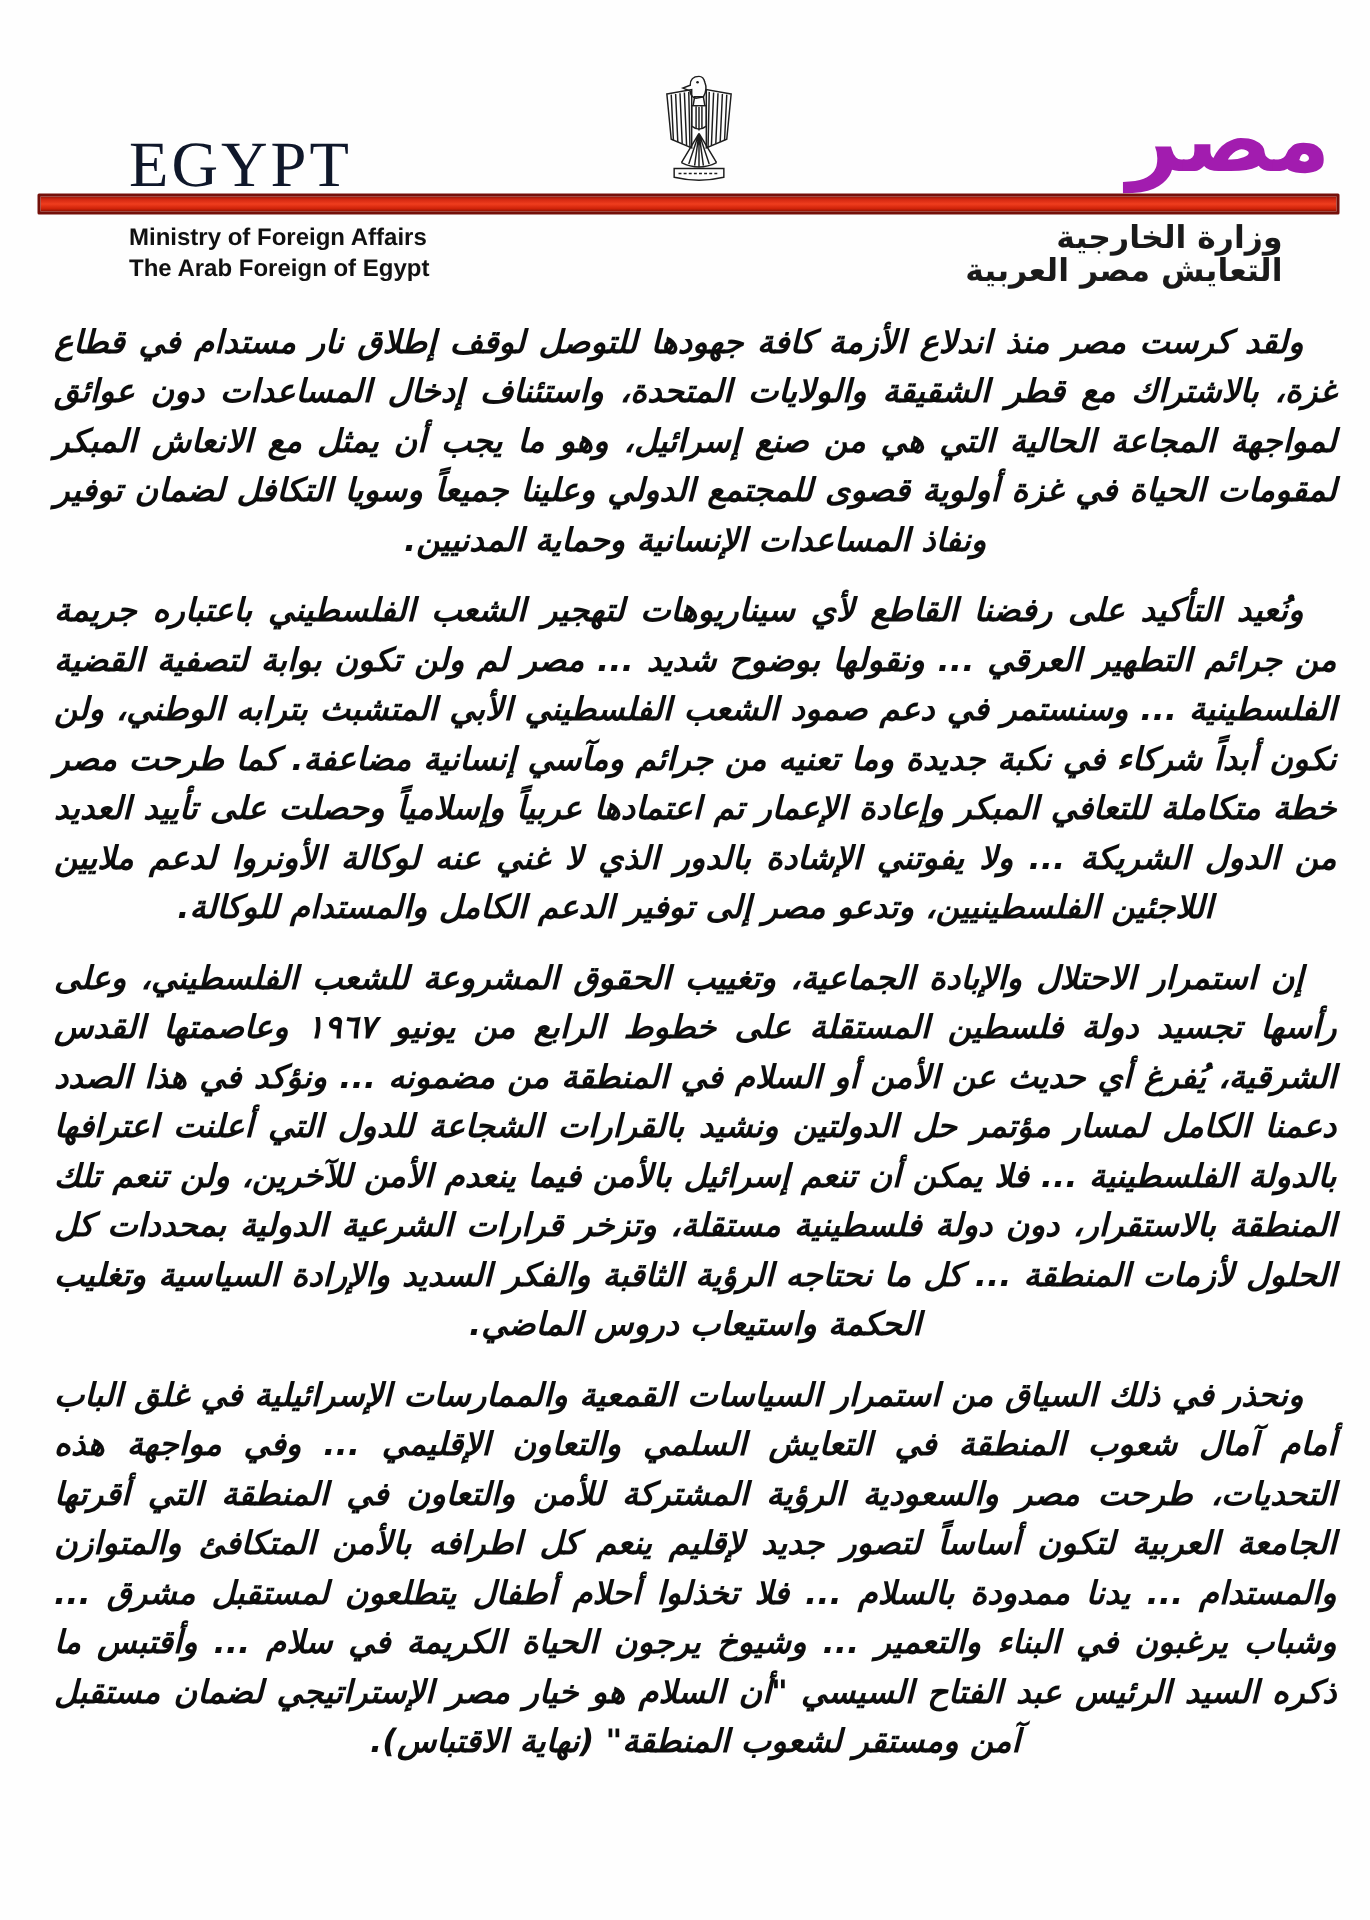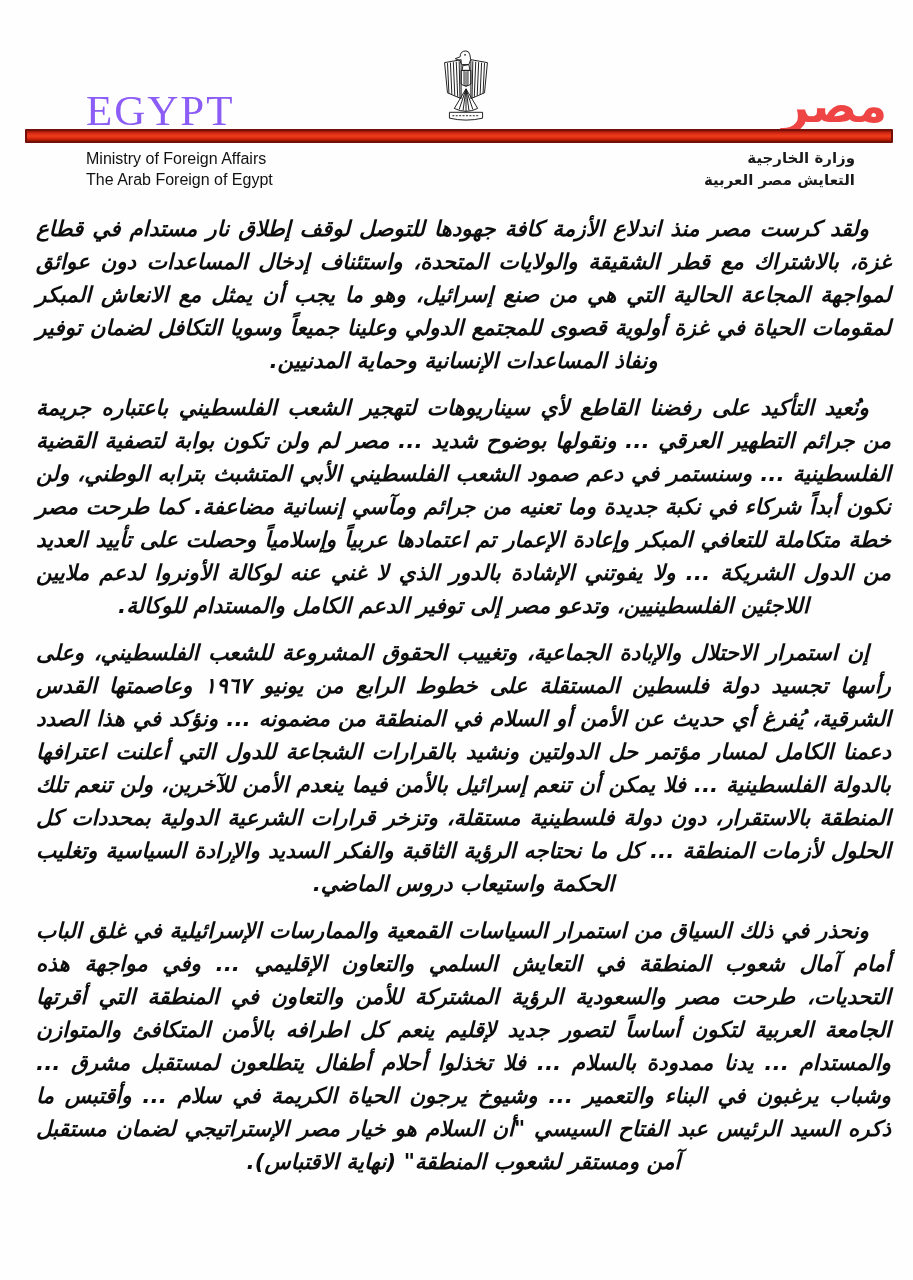--- a/index.html
+++ b/index.html
@@ -14,50 +14,50 @@
   .page {
     position:relative;
     width:913px; height:1280px;
     background:#fefefe;
   }
   
   .egypt-latin {
     position:absolute; left:86px; top:86px;
     font-family:"Liberation Serif","DejaVu Serif",serif;
     font-size:43px; letter-spacing:2px;
-    color:#8b5cf6; font-weight:400;
+    color:#0f172a; font-weight:400;
   }
   .emblem {
     position:absolute; left:436px; top:48px;
     width:60px; height:76px;
   }
   .egypt-arabic {
-    position:absolute; right:26px; top:80px;
+    position:absolute; right:26px; top:60px;
     direction:rtl;
-    font-size:47px; font-weight:bold;
-    color:#ef4444;
+    font-size:61px; font-weight:bold;
+    color:#a21caf;
     line-height:1.1;
   }
   .red-bar {
     position:absolute; left:25px; top:129px;
     width:868px; height:14px;
     background:linear-gradient(180deg,#9c1708 0%, #d52912 22%, #ef3d1e 50%, #d02309 80%, #8f1204 100%);
     border:2px solid #74100a;
     border-radius:1px;
   }
   .ministry-en {
     position:absolute; left:86px; top:148px;
     font-family:"Liberation Sans","DejaVu Sans",sans-serif;
-    font-size:16px; font-weight:normal; color:#111;
+    font-size:16px; font-weight:bold; color:#111;
     line-height:21px;
   }
   .ministry-ar {
     position:absolute; right:58px; top:147px;
     direction:rtl; text-align:right;
-    font-size:15px; font-weight:bold; color:#1a1a1a;
+    font-size:21px; font-weight:bold; color:#1a1a1a;
     line-height:22px;
   }
   
   .doc-body {
     position:absolute; top:212px; right:22px; left:36px;
     direction:rtl;
     font-size:21.5px; font-weight:bold; color:#0d0d0d;
     line-height:33px;
     text-align:justify;
   }

